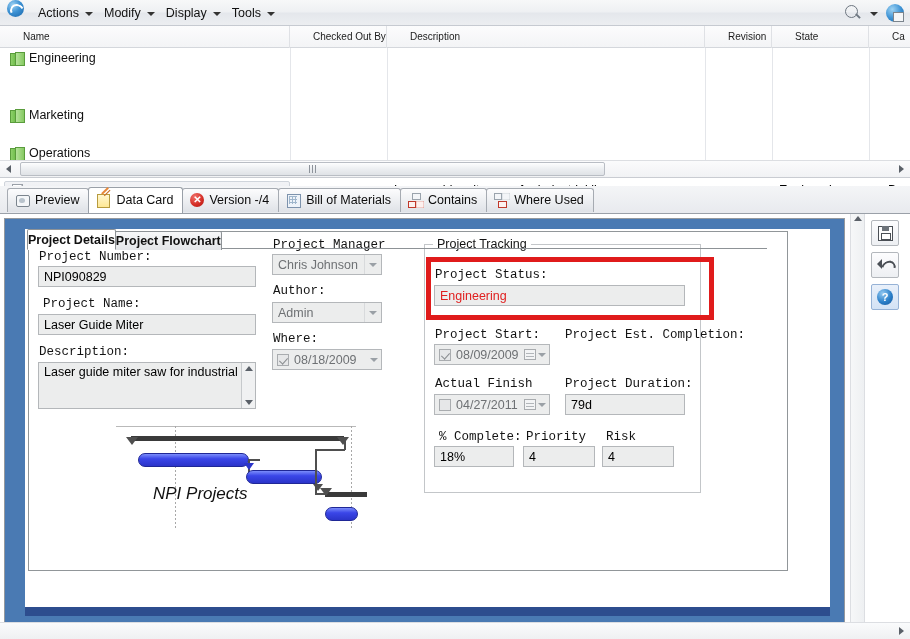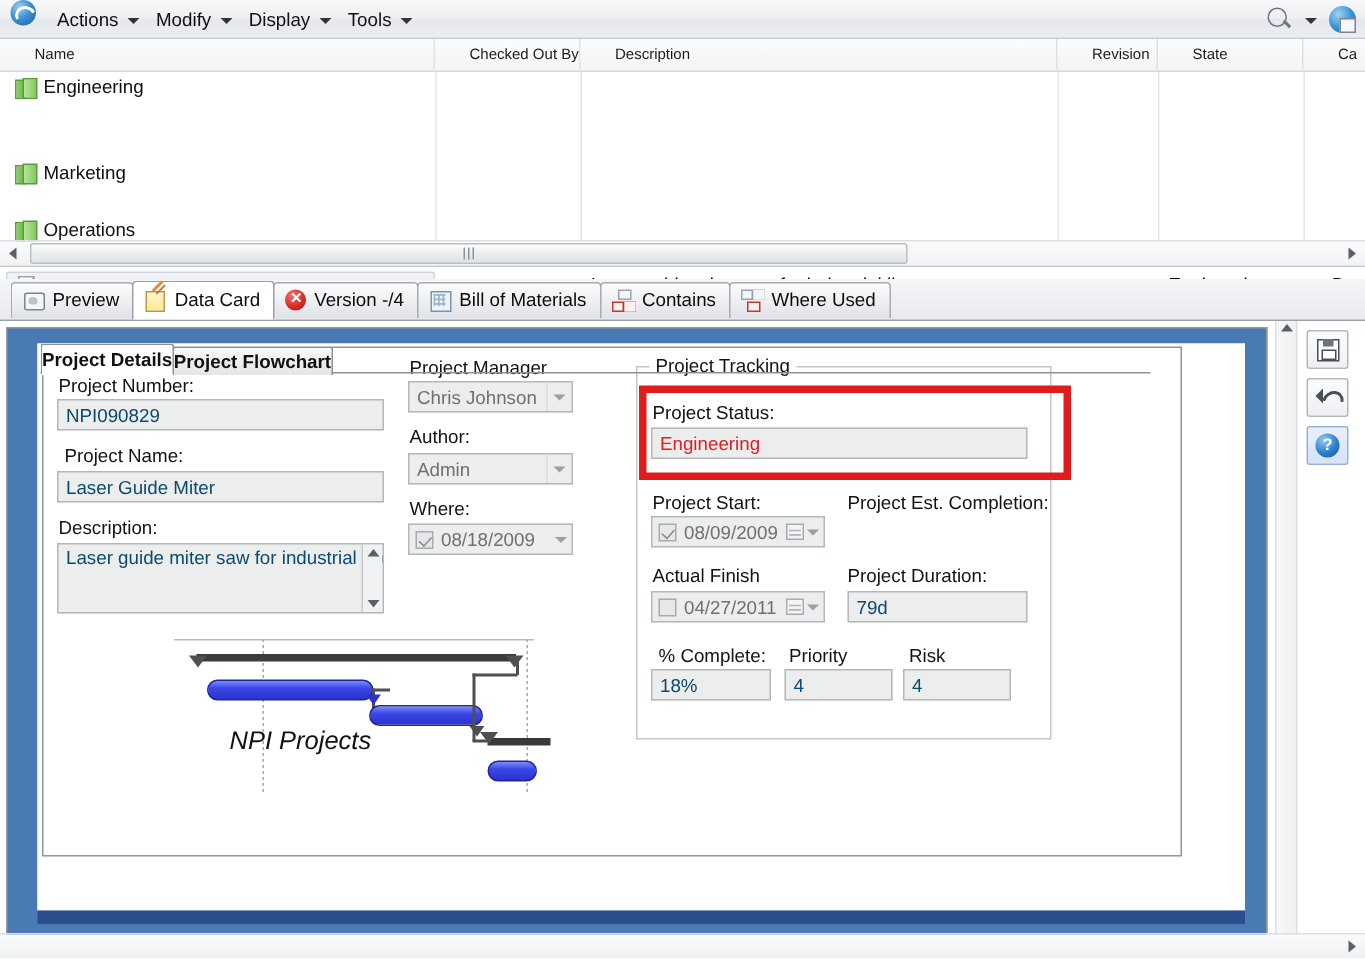--- a/index.html
+++ b/index.html
@@ -237,25 +237,25 @@
     border: 1px solid #8d9296; border-bottom: none; border-radius: 2px 2px 0 0;
     background: linear-gradient(to bottom,#f7f8f9,#e3e5e8);
     margin-right: -1px; cursor: default; color: #111; font-weight: bold;
   }
   .itab.active { background: #fff; height: 21px; line-height: 20px; border-bottom: 1px solid #fff; z-index: 2; }
   .itabline {
     position: absolute; left: 22px; top: 29px; width: 740px; height: 1px; background: #8d9296; z-index: 1;
   }
 
   
-  .lbl { position: absolute; font-size: 12.5px; color: #131313; white-space: nowrap; }
+  .lbl { position: absolute; font-size: 12.5px; color: #131313; white-space: nowrap; font-family: Liberation Mono, monospace; }
   .fld {
     position: absolute;
     background: #eceded; border: 1px solid #b4b7ba;
-    font-size: 12.5px; color: #0c4a6e;
+    font-size: 12.5px; color: #000000;
     display: flex; align-items: center; padding-left: 5px;
     white-space: nowrap; overflow: hidden;
   }
   .fld.red { color: #e02020; }
   .fld.area { align-items: flex-start; padding-top: 2px; padding-right: 16px; }
   .areascroll {
     position: absolute; right: 0; top: 0; width: 14px; height: 100%;
     background: #f0f1f2; border-left: 1px solid #c6c9cc;
     display: flex; flex-direction: column; justify-content: space-between;
     align-items: center; padding: 3px 0;

